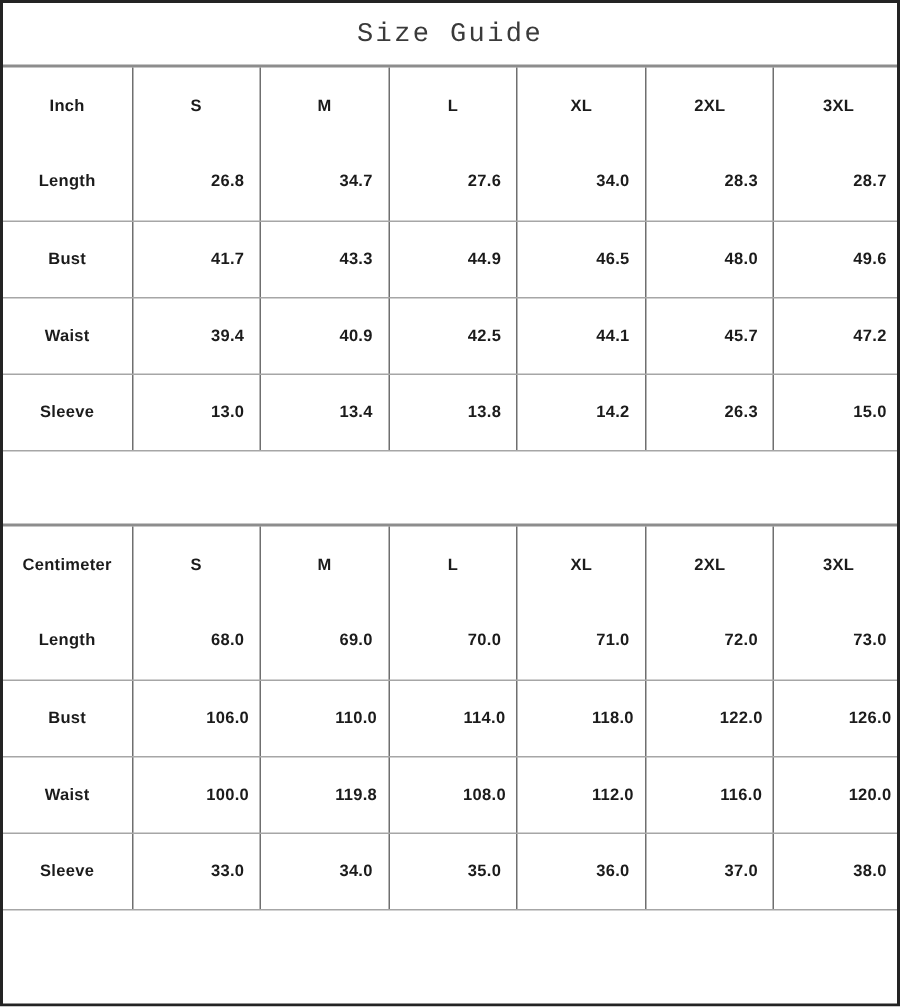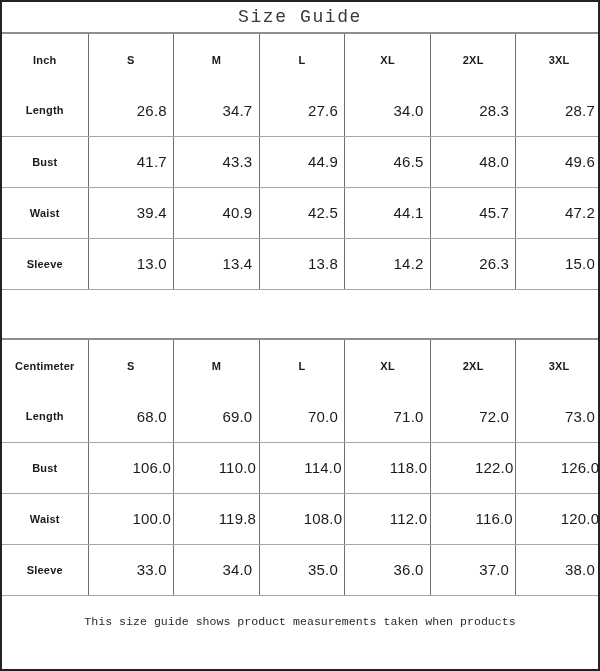--- a/index.html
+++ b/index.html
@@ -18,21 +18,21 @@
     width: 600px;
     height: 671px;
     box-sizing: border-box;
     background: #ffffff;
     border: 2px solid #232323;
     overflow: hidden;
   }
 
   
   .title-band {
-    height: 32px;
+    height: 43px;
     box-sizing: border-box;
     display: flex;
     align-items: center;
     justify-content: center;
     border-bottom: 2px solid #8d8d8d;
   }
   .title-text {
     font-family: "Liberation Mono", "DejaVu Sans Mono", monospace;
     font-size: 18px;
     letter-spacing: 1.6px;
@@ -79,22 +79,22 @@
     border-bottom: 1px solid #a6a6a6;
   }
   
   table.sg-table tbody th {
     font-size: 11px;
     font-weight: bold;
     letter-spacing: 0.2px;
   }
   
   table.sg-table tbody td {
-    font-size: 15px;
-    font-weight: normal;
+    font-size: 11px;
+    font-weight: bold;
     letter-spacing: 0.2px;
     padding-left: 44px;
   }
 
   
   .spacer-band {
     height: 51px;
     box-sizing: border-box;
     border-top: 1px solid #a6a6a6;
     border-bottom: 2px solid #8d8d8d;
@@ -256,16 +256,15 @@
           <td>35.0</td>
           <td>36.0</td>
           <td>37.0</td>
           <td>38.0</td>
         </tr>
       </tbody>
     </table>
   </div>
 
   <div class="footer-note">
-    <div class="footer-line">This size guide shows product measurements taken when products</div>
   </div>
 
 </div>
 
 </body></html>

